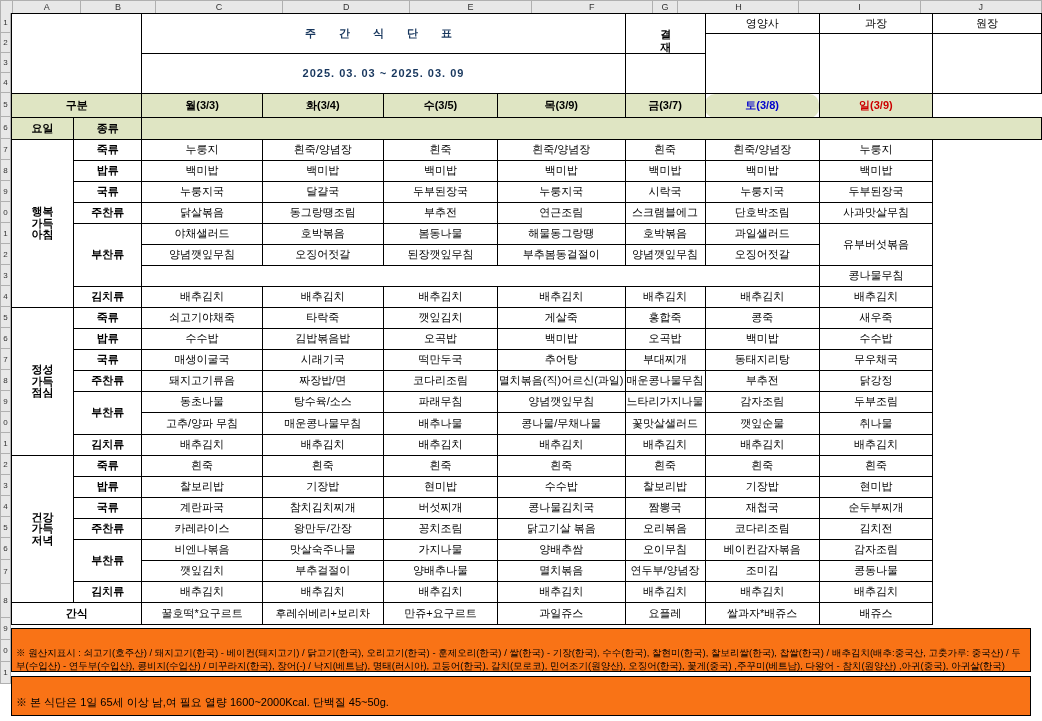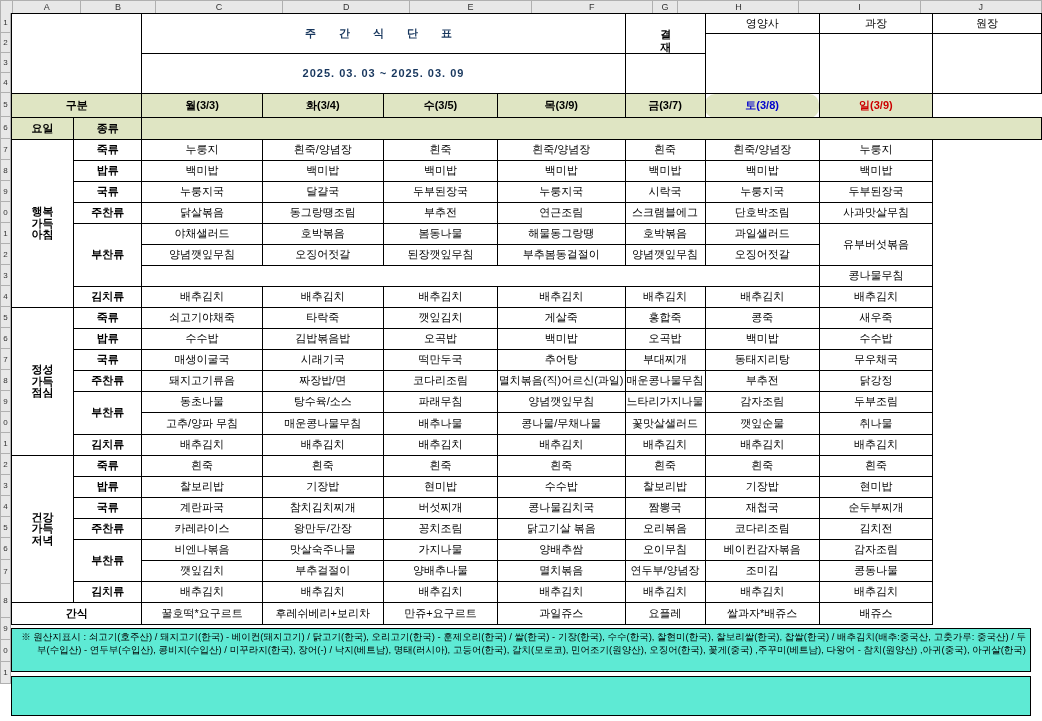--- a/index.html
+++ b/index.html
@@ -69,25 +69,25 @@
   .greenhdr.sun{color:#cc0000;}
   .subhdr{background:#dfe5c3;font-weight:bold;font-size:12px;}
   .meal{font-size:15px;font-weight:bold;line-height:1.35;}
   .kind{font-weight:bold;font-size:11px;margin-left:9px;}
   .snack{font-weight:bold;font-size:12px;}
   .tiny{font-size:9px;}
   .note{
     position:absolute;left:11px;
     border:1px solid #000;
     box-sizing:border-box;
-    background:#5eead4;
+    background:#f97316;
     font-size:9.5px;
     line-height:1.35;
-    padding:2px 4px;
-    text-align:right;
+    padding:18px 4px;
+    text-align:left;
   }
   .note2{font-size:11px;line-height:1.45;}
   
   .pic{
     width:100%;height:100%;
     background:
       radial-gradient(circle at 30% 20%, rgba(255,255,255,.25), rgba(255,255,255,0) 40%),
       linear-gradient(#1d3f5e 0%, #2b5472 40%, #4a6f85 60%, #e9eef2 61%, #dfe7ec 100%);
       position:relative;overflow:hidden;
   }
@@ -437,15 +437,16 @@
       <td>요플레</td>
       <td>쌀과자*배쥬스</td>
       <td>배쥬스</td>
     </tr>
   </tbody>
     </table>
 
   <div class="note" style="top:628px;width:1020px;height:44px;white-space:normal;">※ 원산지표시 : 쇠고기(호주산) / 돼지고기(한국) - 베이컨(돼지고기) / 닭고기(한국), 오리고기(한국) - 훈제오리(한국) / 쌀(한국) - 기장(한국), 수수(한국), 찰현미(한국), 찰보리쌀(한국), 찹쌀(한국) / 배추김치(배추:중국산, 고춧가루: 중국산) / 두부(수입산) - 연두부(수입산), 콩비지(수입산) / 미꾸라지(한국), 장어(-) / 낙지(베트남), 명태(러시아), 고등어(한국), 갈치(모로코), 민어조기(원양산), 오징어(한국), 꽃게(중국) ,주꾸미(베트남), 다왕어 - 참치(원양산) ,아귀(중국), 아귀살(한국)</div>
 
   <div class="note note2" style="top:676px;width:1020px;height:40px;white-space:normal;">
+    <div>※ 본 식단은 1일 65세 이상 남,여 필요 열량 1600~2000Kcal. 단백질 45~50g.</div>
   </div>
 
 </div>
 
 </body></html>

